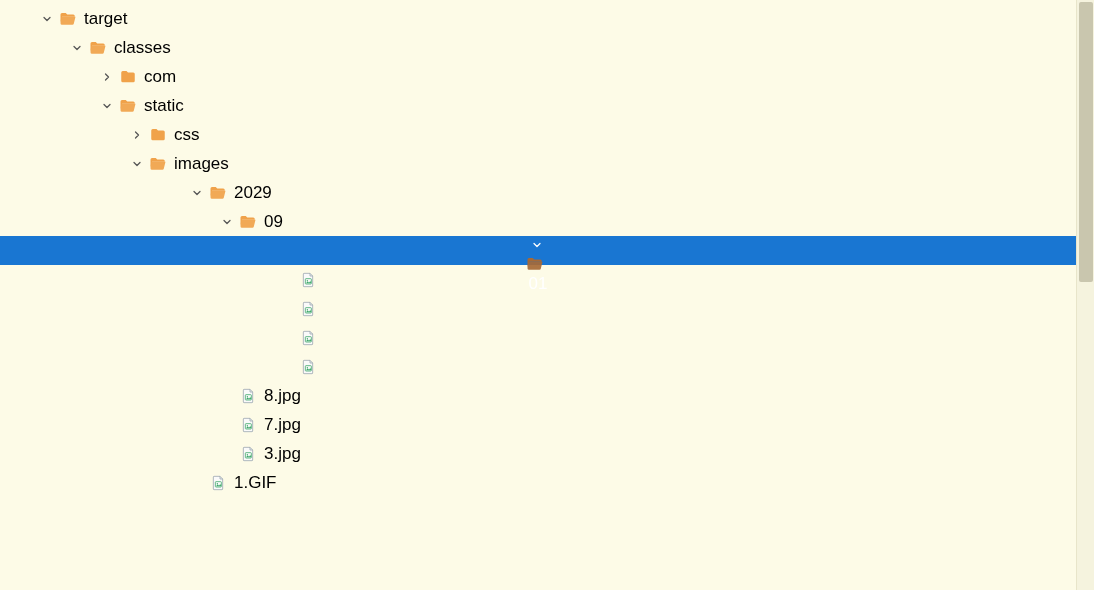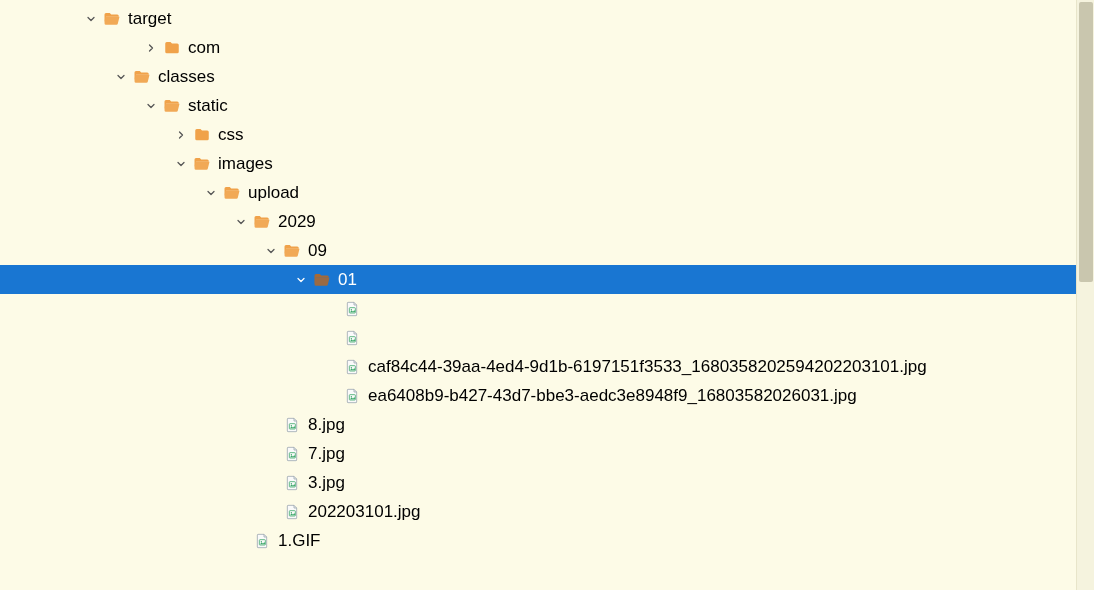--- a/index.html
+++ b/index.html
@@ -15,25 +15,25 @@
     .tree {
       padding-top: 4px;
       width: 1076px;
     }
     .row {
       display: flex;
       align-items: center;
       height: 29px;
       white-space: nowrap;
       cursor: default;
-      padding-left: 44px;
     }
     .row.selected {
       background: #1976d2;
       color: white;
+      flex-direction: column;
     }
     .indent { display: inline-block; }
     .chevron {
       width: 18px;
       height: 18px;
       display: inline-flex;
       align-items: center;
       justify-content: center;
       margin-right: 2px;
       flex-shrink: 0;
@@ -82,49 +82,49 @@
       </span>
       <span class="icon">
         <svg viewBox="0 0 24 24" width="18" height="18">
           <path d="M2 6a2 2 0 0 1 2-2h5l2 2h8a2 2 0 0 1 2 2v1H4l-2 8z" fill="#f0a24a"></path>
           <path d="M3 9h19l-2.2 9a2 2 0 0 1-2 1.6H4a2 2 0 0 1-2-2z" fill="#f0a24a" opacity="0.92"></path>
         </svg>
       </span>
       <span class="label">target</span>
     </div>
     <div class="row">
+      <span class="indent" style="width: 68px;"></span>
+      <span class="chevron ">
+        <svg viewBox="0 0 24 24">
+          <path d="M6 9l6 6 6-6" fill="none" stroke="#555555" stroke-width="2.5" stroke-linecap="round" stroke-linejoin="round"></path>
+        </svg>
+      </span>
+      <span class="icon">
+        <svg viewBox="0 0 24 24" width="18" height="18">
+          <path d="M2 6a2 2 0 0 1 2-2h5l2 2h8a2 2 0 0 1 2 2v1H4l-2 8z" fill="#f0a24a"></path>
+          <path d="M3 9h19l-2.2 9a2 2 0 0 1-2 1.6H4a2 2 0 0 1-2-2z" fill="#f0a24a" opacity="0.92"></path>
+        </svg>
+      </span>
+      <span class="label">classes</span>
+    </div>
+    <div class="row">
       <span class="indent" style="width: 98px;"></span>
       <span class="chevron ">
         <svg viewBox="0 0 24 24">
           <path d="M9 6l6 6-6 6" fill="none" stroke="#555555" stroke-width="2.5" stroke-linecap="round" stroke-linejoin="round"></path>
         </svg>
       </span>
       <span class="icon">
         <svg viewBox="0 0 24 24" width="18" height="18">
           <path d="M3 6a2 2 0 0 1 2-2h5l2 2h7a2 2 0 0 1 2 2v9a2 2 0 0 1-2 2H5a2 2 0 0 1-2-2z" fill="#f0a24a"></path>
         </svg>
       </span>
       <span class="label">com</span>
     </div>
     <div class="row">
-      <span class="indent" style="width: 68px;"></span>
-      <span class="chevron ">
-        <svg viewBox="0 0 24 24">
-          <path d="M6 9l6 6 6-6" fill="none" stroke="#555555" stroke-width="2.5" stroke-linecap="round" stroke-linejoin="round"></path>
-        </svg>
-      </span>
-      <span class="icon">
-        <svg viewBox="0 0 24 24" width="18" height="18">
-          <path d="M2 6a2 2 0 0 1 2-2h5l2 2h8a2 2 0 0 1 2 2v1H4l-2 8z" fill="#f0a24a"></path>
-          <path d="M3 9h19l-2.2 9a2 2 0 0 1-2 1.6H4a2 2 0 0 1-2-2z" fill="#f0a24a" opacity="0.92"></path>
-        </svg>
-      </span>
-      <span class="label">classes</span>
-    </div>
-    <div class="row">
       <span class="indent" style="width: 98px;"></span>
       <span class="chevron ">
         <svg viewBox="0 0 24 24">
           <path d="M6 9l6 6 6-6" fill="none" stroke="#555555" stroke-width="2.5" stroke-linecap="round" stroke-linejoin="round"></path>
         </svg>
       </span>
       <span class="icon">
         <svg viewBox="0 0 24 24" width="18" height="18">
           <path d="M2 6a2 2 0 0 1 2-2h5l2 2h8a2 2 0 0 1 2 2v1H4l-2 8z" fill="#f0a24a"></path>
           <path d="M3 9h19l-2.2 9a2 2 0 0 1-2 1.6H4a2 2 0 0 1-2-2z" fill="#f0a24a" opacity="0.92"></path>
@@ -153,35 +153,20 @@
           <path d="M6 9l6 6 6-6" fill="none" stroke="#555555" stroke-width="2.5" stroke-linecap="round" stroke-linejoin="round"></path>
         </svg>
       </span>
       <span class="icon">
         <svg viewBox="0 0 24 24" width="18" height="18">
           <path d="M2 6a2 2 0 0 1 2-2h5l2 2h8a2 2 0 0 1 2 2v1H4l-2 8z" fill="#f0a24a"></path>
           <path d="M3 9h19l-2.2 9a2 2 0 0 1-2 1.6H4a2 2 0 0 1-2-2z" fill="#f0a24a" opacity="0.92"></path>
         </svg>
       </span>
       <span class="label">images</span>
-    </div>
-    <div class="row">
-      <span class="indent" style="width: 158px;"></span>
-      <span class="chevron ">
-        <svg viewBox="0 0 24 24">
-          <path d="M6 9l6 6 6-6" fill="none" stroke="#555555" stroke-width="2.5" stroke-linecap="round" stroke-linejoin="round"></path>
-        </svg>
-      </span>
-      <span class="icon">
-        <svg viewBox="0 0 24 24" width="18" height="18">
-          <path d="M2 6a2 2 0 0 1 2-2h5l2 2h8a2 2 0 0 1 2 2v1H4l-2 8z" fill="#f0a24a"></path>
-          <path d="M3 9h19l-2.2 9a2 2 0 0 1-2 1.6H4a2 2 0 0 1-2-2z" fill="#f0a24a" opacity="0.92"></path>
-        </svg>
-      </span>
-      <span class="label">upload</span>
     </div>
     <div class="row">
       <span class="indent" style="width: 188px;"></span>
       <span class="chevron ">
         <svg viewBox="0 0 24 24">
           <path d="M6 9l6 6 6-6" fill="none" stroke="#555555" stroke-width="2.5" stroke-linecap="round" stroke-linejoin="round"></path>
         </svg>
       </span>
       <span class="icon">
         <svg viewBox="0 0 24 24" width="18" height="18">
@@ -252,35 +237,33 @@
       <span class="chevron none"></span>
       <span class="icon">
         <svg viewBox="0 0 24 24" width="16" height="16">
           <path d="M6 2h9l4 4v15a1 1 0 0 1-1 1H6a1 1 0 0 1-1-1V3a1 1 0 0 1 1-1z" fill="#fafafa" stroke="#9aa6ae" stroke-width="1.2"></path>
           <path d="M15 2v4h4" fill="none" stroke="#9aa6ae" stroke-width="1.2"></path>
           <rect x="8" y="10" width="9" height="8" rx="1" fill="none" stroke="#3da86a" stroke-width="1.2"></rect>
           <circle cx="11" cy="13" r="1" fill="#3da86a"></circle>
           <path d="M9 17l2.5-3 2 2 2-2.5 1.5 3.5z" fill="#3da86a"></path>
         </svg>
       </span>
-      <span class="label">caf84c44-39aa-4ed4-9d1b-6197151f3533_1680358202594202203101.jpg</span>
     </div>
     <div class="row">
       <span class="indent" style="width: 278px;"></span>
       <span class="chevron none"></span>
       <span class="icon">
         <svg viewBox="0 0 24 24" width="16" height="16">
           <path d="M6 2h9l4 4v15a1 1 0 0 1-1 1H6a1 1 0 0 1-1-1V3a1 1 0 0 1 1-1z" fill="#fafafa" stroke="#9aa6ae" stroke-width="1.2"></path>
           <path d="M15 2v4h4" fill="none" stroke="#9aa6ae" stroke-width="1.2"></path>
           <rect x="8" y="10" width="9" height="8" rx="1" fill="none" stroke="#3da86a" stroke-width="1.2"></rect>
           <circle cx="11" cy="13" r="1" fill="#3da86a"></circle>
           <path d="M9 17l2.5-3 2 2 2-2.5 1.5 3.5z" fill="#3da86a"></path>
         </svg>
       </span>
-      <span class="label">ea6408b9-b427-43d7-bbe3-aedc3e8948f9_16803582026031.jpg</span>
     </div>
     <div class="row">
       <span class="indent" style="width: 218px;"></span>
       <span class="chevron none"></span>
       <span class="icon">
         <svg viewBox="0 0 24 24" width="16" height="16">
           <path d="M6 2h9l4 4v15a1 1 0 0 1-1 1H6a1 1 0 0 1-1-1V3a1 1 0 0 1 1-1z" fill="#fafafa" stroke="#9aa6ae" stroke-width="1.2"></path>
           <path d="M15 2v4h4" fill="none" stroke="#9aa6ae" stroke-width="1.2"></path>
           <rect x="8" y="10" width="9" height="8" rx="1" fill="none" stroke="#3da86a" stroke-width="1.2"></rect>
           <circle cx="11" cy="13" r="1" fill="#3da86a"></circle>
@@ -309,34 +292,20 @@
       <span class="icon">
         <svg viewBox="0 0 24 24" width="16" height="16">
           <path d="M6 2h9l4 4v15a1 1 0 0 1-1 1H6a1 1 0 0 1-1-1V3a1 1 0 0 1 1-1z" fill="#fafafa" stroke="#9aa6ae" stroke-width="1.2"></path>
           <path d="M15 2v4h4" fill="none" stroke="#9aa6ae" stroke-width="1.2"></path>
           <rect x="8" y="10" width="9" height="8" rx="1" fill="none" stroke="#3da86a" stroke-width="1.2"></rect>
           <circle cx="11" cy="13" r="1" fill="#3da86a"></circle>
           <path d="M9 17l2.5-3 2 2 2-2.5 1.5 3.5z" fill="#3da86a"></path>
         </svg>
       </span>
       <span class="label">3.jpg</span>
-    </div>
-    <div class="row">
-      <span class="indent" style="width: 218px;"></span>
-      <span class="chevron none"></span>
-      <span class="icon">
-        <svg viewBox="0 0 24 24" width="16" height="16">
-          <path d="M6 2h9l4 4v15a1 1 0 0 1-1 1H6a1 1 0 0 1-1-1V3a1 1 0 0 1 1-1z" fill="#fafafa" stroke="#9aa6ae" stroke-width="1.2"></path>
-          <path d="M15 2v4h4" fill="none" stroke="#9aa6ae" stroke-width="1.2"></path>
-          <rect x="8" y="10" width="9" height="8" rx="1" fill="none" stroke="#3da86a" stroke-width="1.2"></rect>
-          <circle cx="11" cy="13" r="1" fill="#3da86a"></circle>
-          <path d="M9 17l2.5-3 2 2 2-2.5 1.5 3.5z" fill="#3da86a"></path>
-        </svg>
-      </span>
-      <span class="label">202203101.jpg</span>
     </div>
     <div class="row">
       <span class="indent" style="width: 188px;"></span>
       <span class="chevron none"></span>
       <span class="icon">
         <svg viewBox="0 0 24 24" width="16" height="16">
           <path d="M6 2h9l4 4v15a1 1 0 0 1-1 1H6a1 1 0 0 1-1-1V3a1 1 0 0 1 1-1z" fill="#fafafa" stroke="#9aa6ae" stroke-width="1.2"></path>
           <path d="M15 2v4h4" fill="none" stroke="#9aa6ae" stroke-width="1.2"></path>
           <rect x="8" y="10" width="9" height="8" rx="1" fill="none" stroke="#3da86a" stroke-width="1.2"></rect>
           <circle cx="11" cy="13" r="1" fill="#3da86a"></circle>

